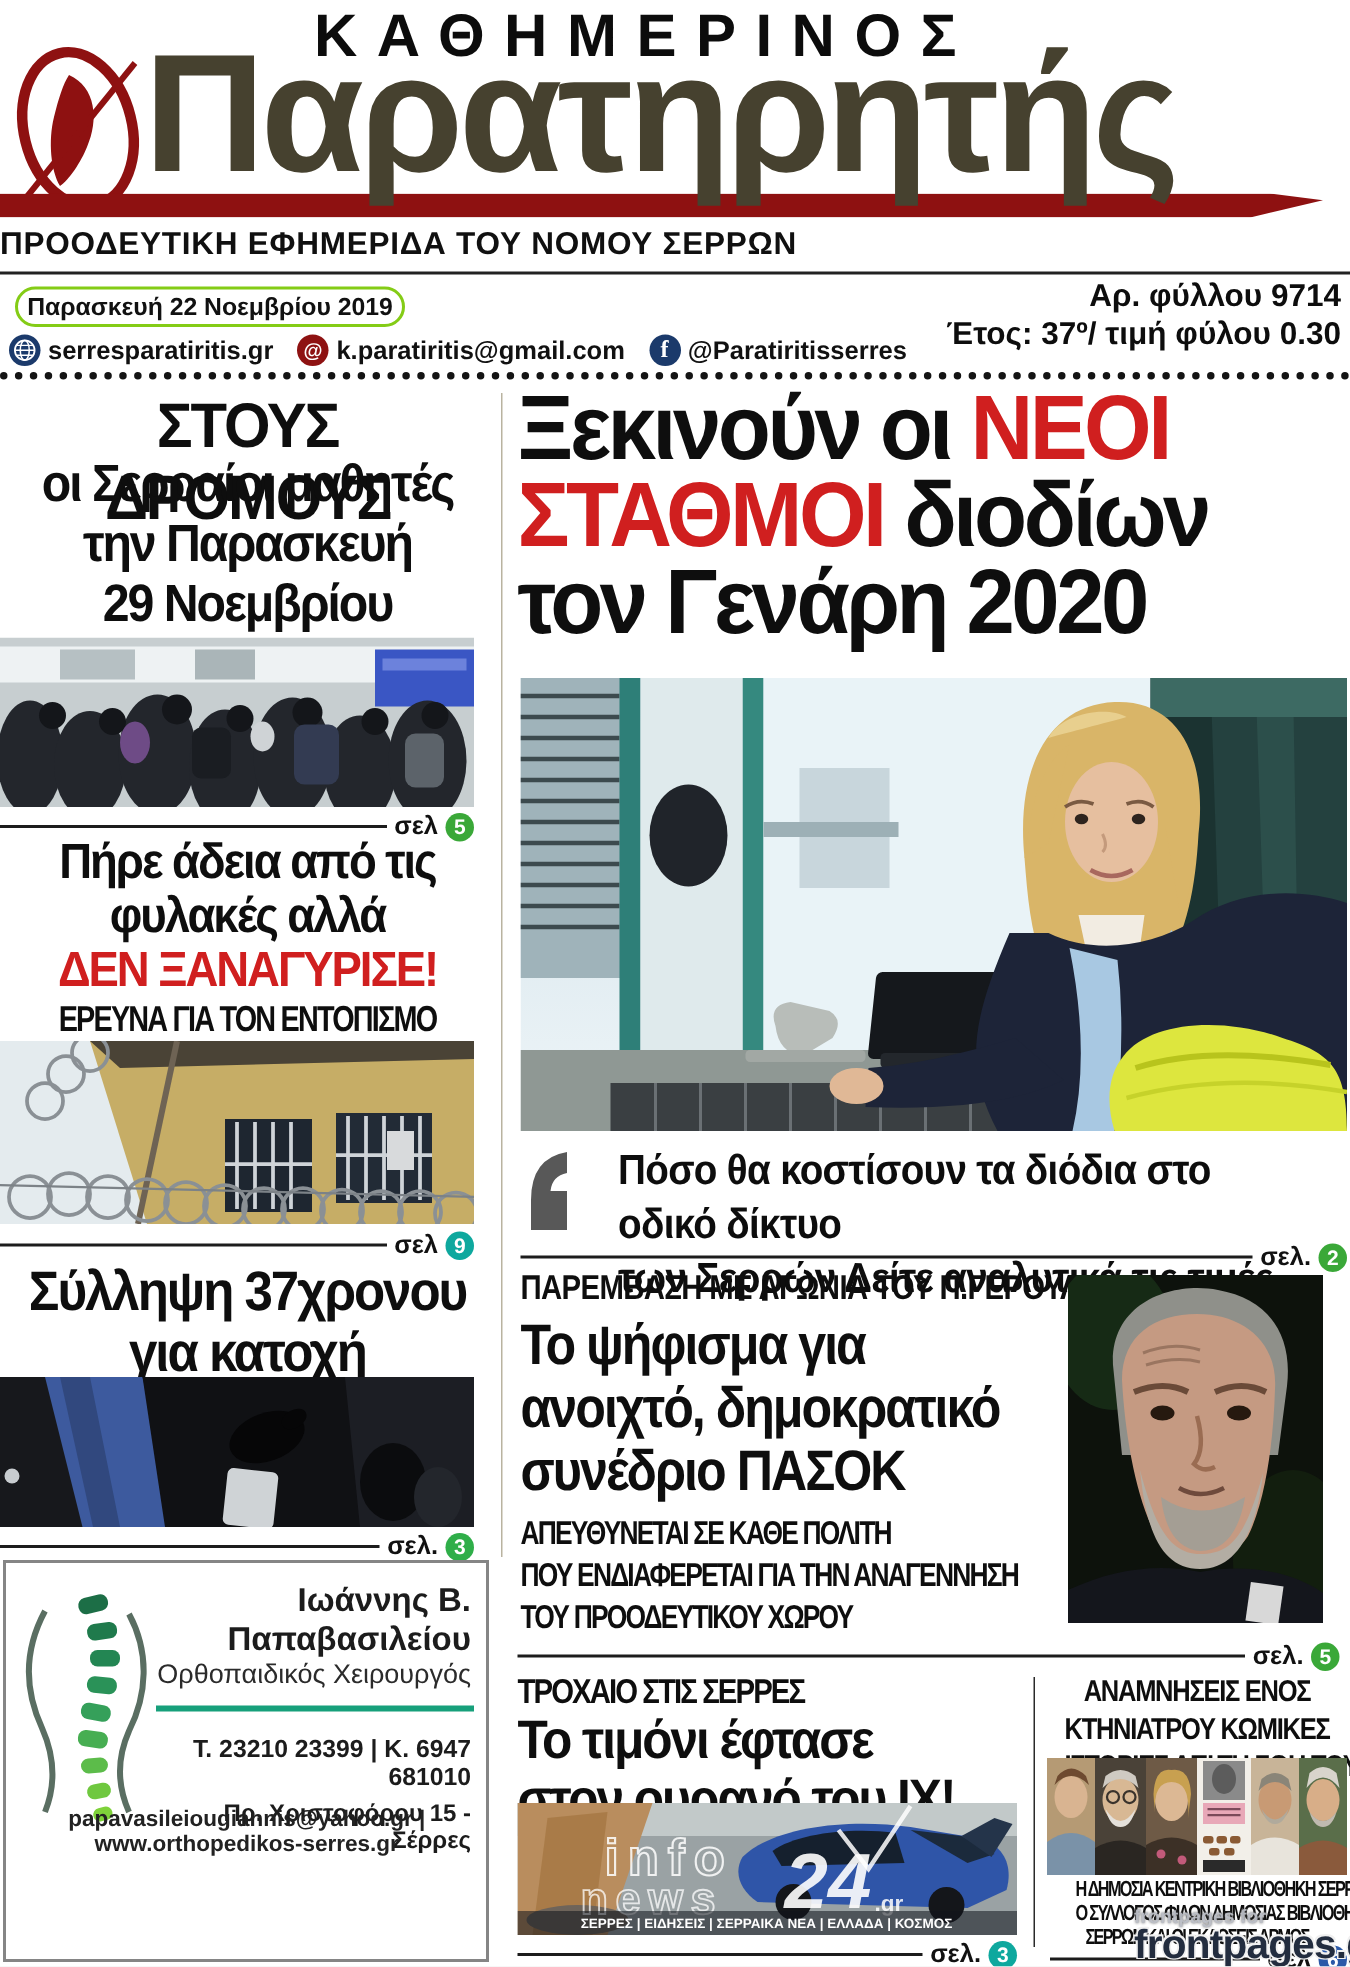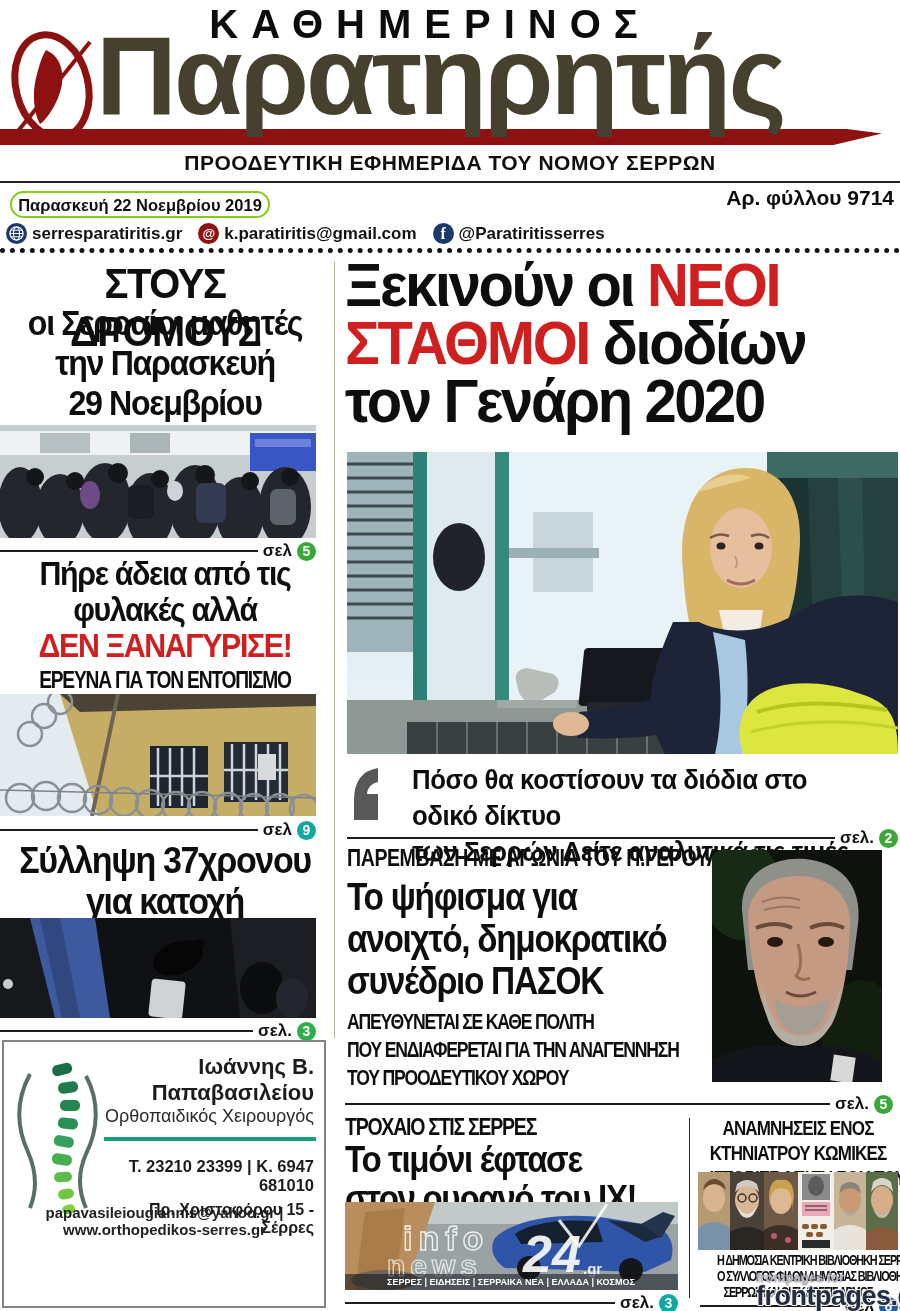--- a/index.html
+++ b/index.html
@@ -10,21 +10,21 @@
   .red{color:#d01f1f}
   .cx95{transform:scaleX(.95)} .cx92{transform:scaleX(.92)} .cx88{transform:scaleX(.88)}
   .cx85{transform:scaleX(.85)} .cx80{transform:scaleX(.80)} .cx75{transform:scaleX(.75)}
   .oc{transform-origin:50% 50%} .ol{transform-origin:0 50%}
   .hl{font-weight:bold;letter-spacing:-1.5px;color:#0e0e0e}
   
   .mast-kicker{left:150px;top:2px;width:560px;font-size:40px;font-weight:bold;letter-spacing:13px;text-align:center;color:#0c0c0c}
   .mast-title{left:96px;top:16px;font-size:112px;font-weight:bold;letter-spacing:-3px;color:#46412f;z-index:2;line-height:120px}
   .swoosh{left:0;top:129px;width:882px;height:16px;background:#8e1111;z-index:1;
           clip-path:polygon(0 0,96% 0,100% 28%,94.5% 100%,0 100%)}
-  .tagline{left:0;top:151px;width:900px;font-size:21px;font-weight:bold;letter-spacing:.5px;text-align:center;color:#101010}
+  .tagline{left:0;top:151px;width:900px;font-size:21px;font-weight:bold;letter-spacing:.5px;color:#101010}
   .mastrule{left:0;top:181px;width:900px;border-top:2px solid #222}
   
   .datepill{left:10px;top:191px;width:260px;height:27px;border:2px solid #84cc16;border-radius:14px;
             font-size:16.5px;font-weight:bold;text-align:center;line-height:24px}
   .issue-right{right:6px;top:185px;text-align:right;font-size:21px;line-height:25px;font-weight:bold;color:#0d0d0d}
   .contacts{left:6px;top:223px;display:flex;align-items:center;gap:16px;font-size:17px;font-weight:bold}
   .contact{display:flex;align-items:center;gap:5px}
   .cicon{width:21px;height:21px;border-radius:50%;color:#fff;font-size:13px;font-weight:bold;
          display:inline-flex;align-items:center;justify-content:center}
   .dotted{left:0;top:248px;width:900px;border-top:5px dotted #141414}
@@ -66,20 +66,21 @@
 
   <div class="abs mast-title">Παρατηρητής</div>
   <div class="abs swoosh"></div>
   <div class="abs tagline">ΠΡΟΟΔΕΥΤΙΚΗ ΕΦΗΜΕΡΙΔΑ ΤΟΥ ΝΟΜΟΥ ΣΕΡΡΩΝ</div>
   <div class="abs mastrule"></div>
 
   <div class="abs datepill">Παρασκευή 22 Νοεμβρίου 2019</div>
 
   <div class="abs issue-right">
     <div>Αρ. φύλλου 9714</div>
+    <div>Έτος: 37º/ τιμή φύλου 0.30</div>
   </div>
 
   <div class="abs contacts">
     <span class="contact">
       <span class="cicon" style="background:#1b3a6b">
         <svg width="15" height="15" viewBox="0 0 16 16">
             <circle cx="8" cy="8" r="7" fill="none" stroke="#fff" stroke-width="1.3"></circle>
             <ellipse cx="8" cy="8" rx="3.2" ry="7" fill="none" stroke="#fff" stroke-width="1.1"></ellipse>
             <line x1="1" y1="8" x2="15" y2="8" stroke="#fff" stroke-width="1.1"></line>
             <line x1="2" y1="4.5" x2="14" y2="4.5" stroke="#fff" stroke-width="1"></line>

